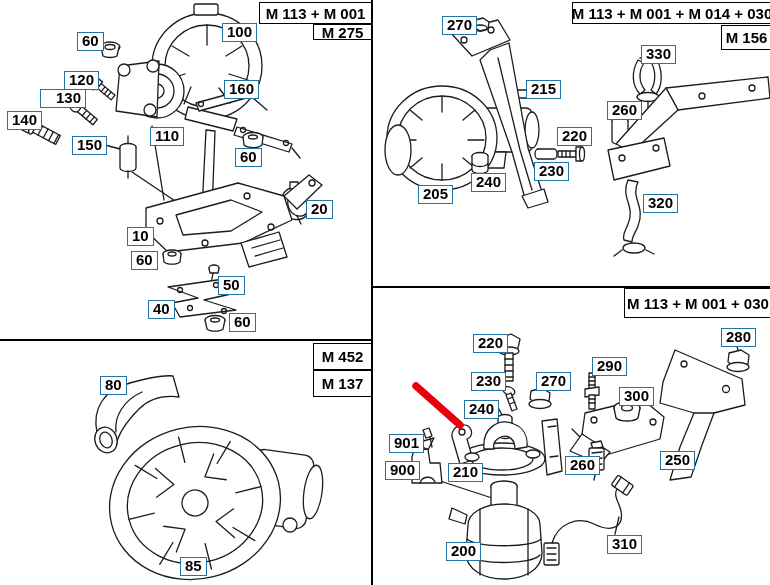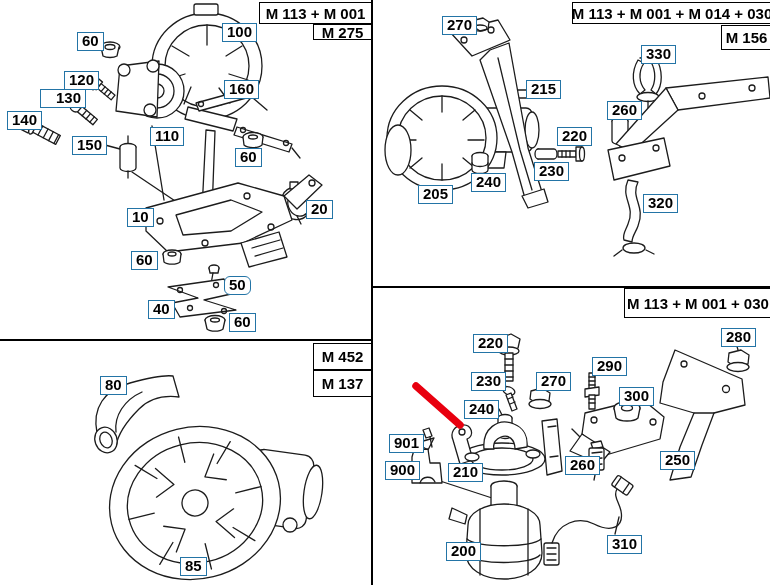--- a/index.html
+++ b/index.html
@@ -341,23 +341,23 @@
       <div class="callout" style="left: 77px; top: 32px;">60</div>
       <div class="callout" style="left: 222px; top: 23px;">100</div>
       <div class="callout" style="left: 64px; top: 71px;">120</div>
       <div class="callout" style="left: 40px; top: 89px; padding-left: 15px;">130</div>
       <div class="callout" style="left: 7px; top: 111px;">140</div>
       <div class="callout" style="left: 72px; top: 136px;">150</div>
       <div class="callout" style="left: 150px; top: 127px;">110</div>
       <div class="callout" style="left: 224px; top: 80px;">160</div>
       <div class="callout" style="left: 235px; top: 148px;">60</div>
       <div class="callout" style="left: 306px; top: 200px;">20</div>
-      <div class="callout" style="left: 127px; top: 208px;">10</div>
+      <div class="callout" style="left: 127px; top: 227px;">10</div>
       <div class="callout" style="left: 131px; top: 251px;">60</div>
-      <div class="callout" style="left: 224px; top: 276px; border-radius: 6px;">50</div>
+      <div class="callout" style="left: 218px; top: 276px;">50</div>
       <div class="callout" style="left: 148px; top: 300px;">40</div>
       <div class="callout" style="left: 229px; top: 313px;">60</div>
       <div class="header-box" style="left: 572px; top: 2px; width: 200px; height: 22px;">M 113 + M 001 + M 014 + 030</div>
       <div class="header-box" style="left: 721px; top: 25px; width: 51px; height: 25px;">M 156</div>
       <div class="callout" style="left: 442px; top: 16px;">270</div>
       <div class="callout" style="left: 641px; top: 45px;">330</div>
       <div class="callout" style="left: 526px; top: 80px;">215</div>
       <div class="callout" style="left: 607px; top: 101px;">260</div>
       <div class="callout" style="left: 557px; top: 127px;">220</div>
       <div class="callout" style="left: 534px; top: 162px;">230</div>

